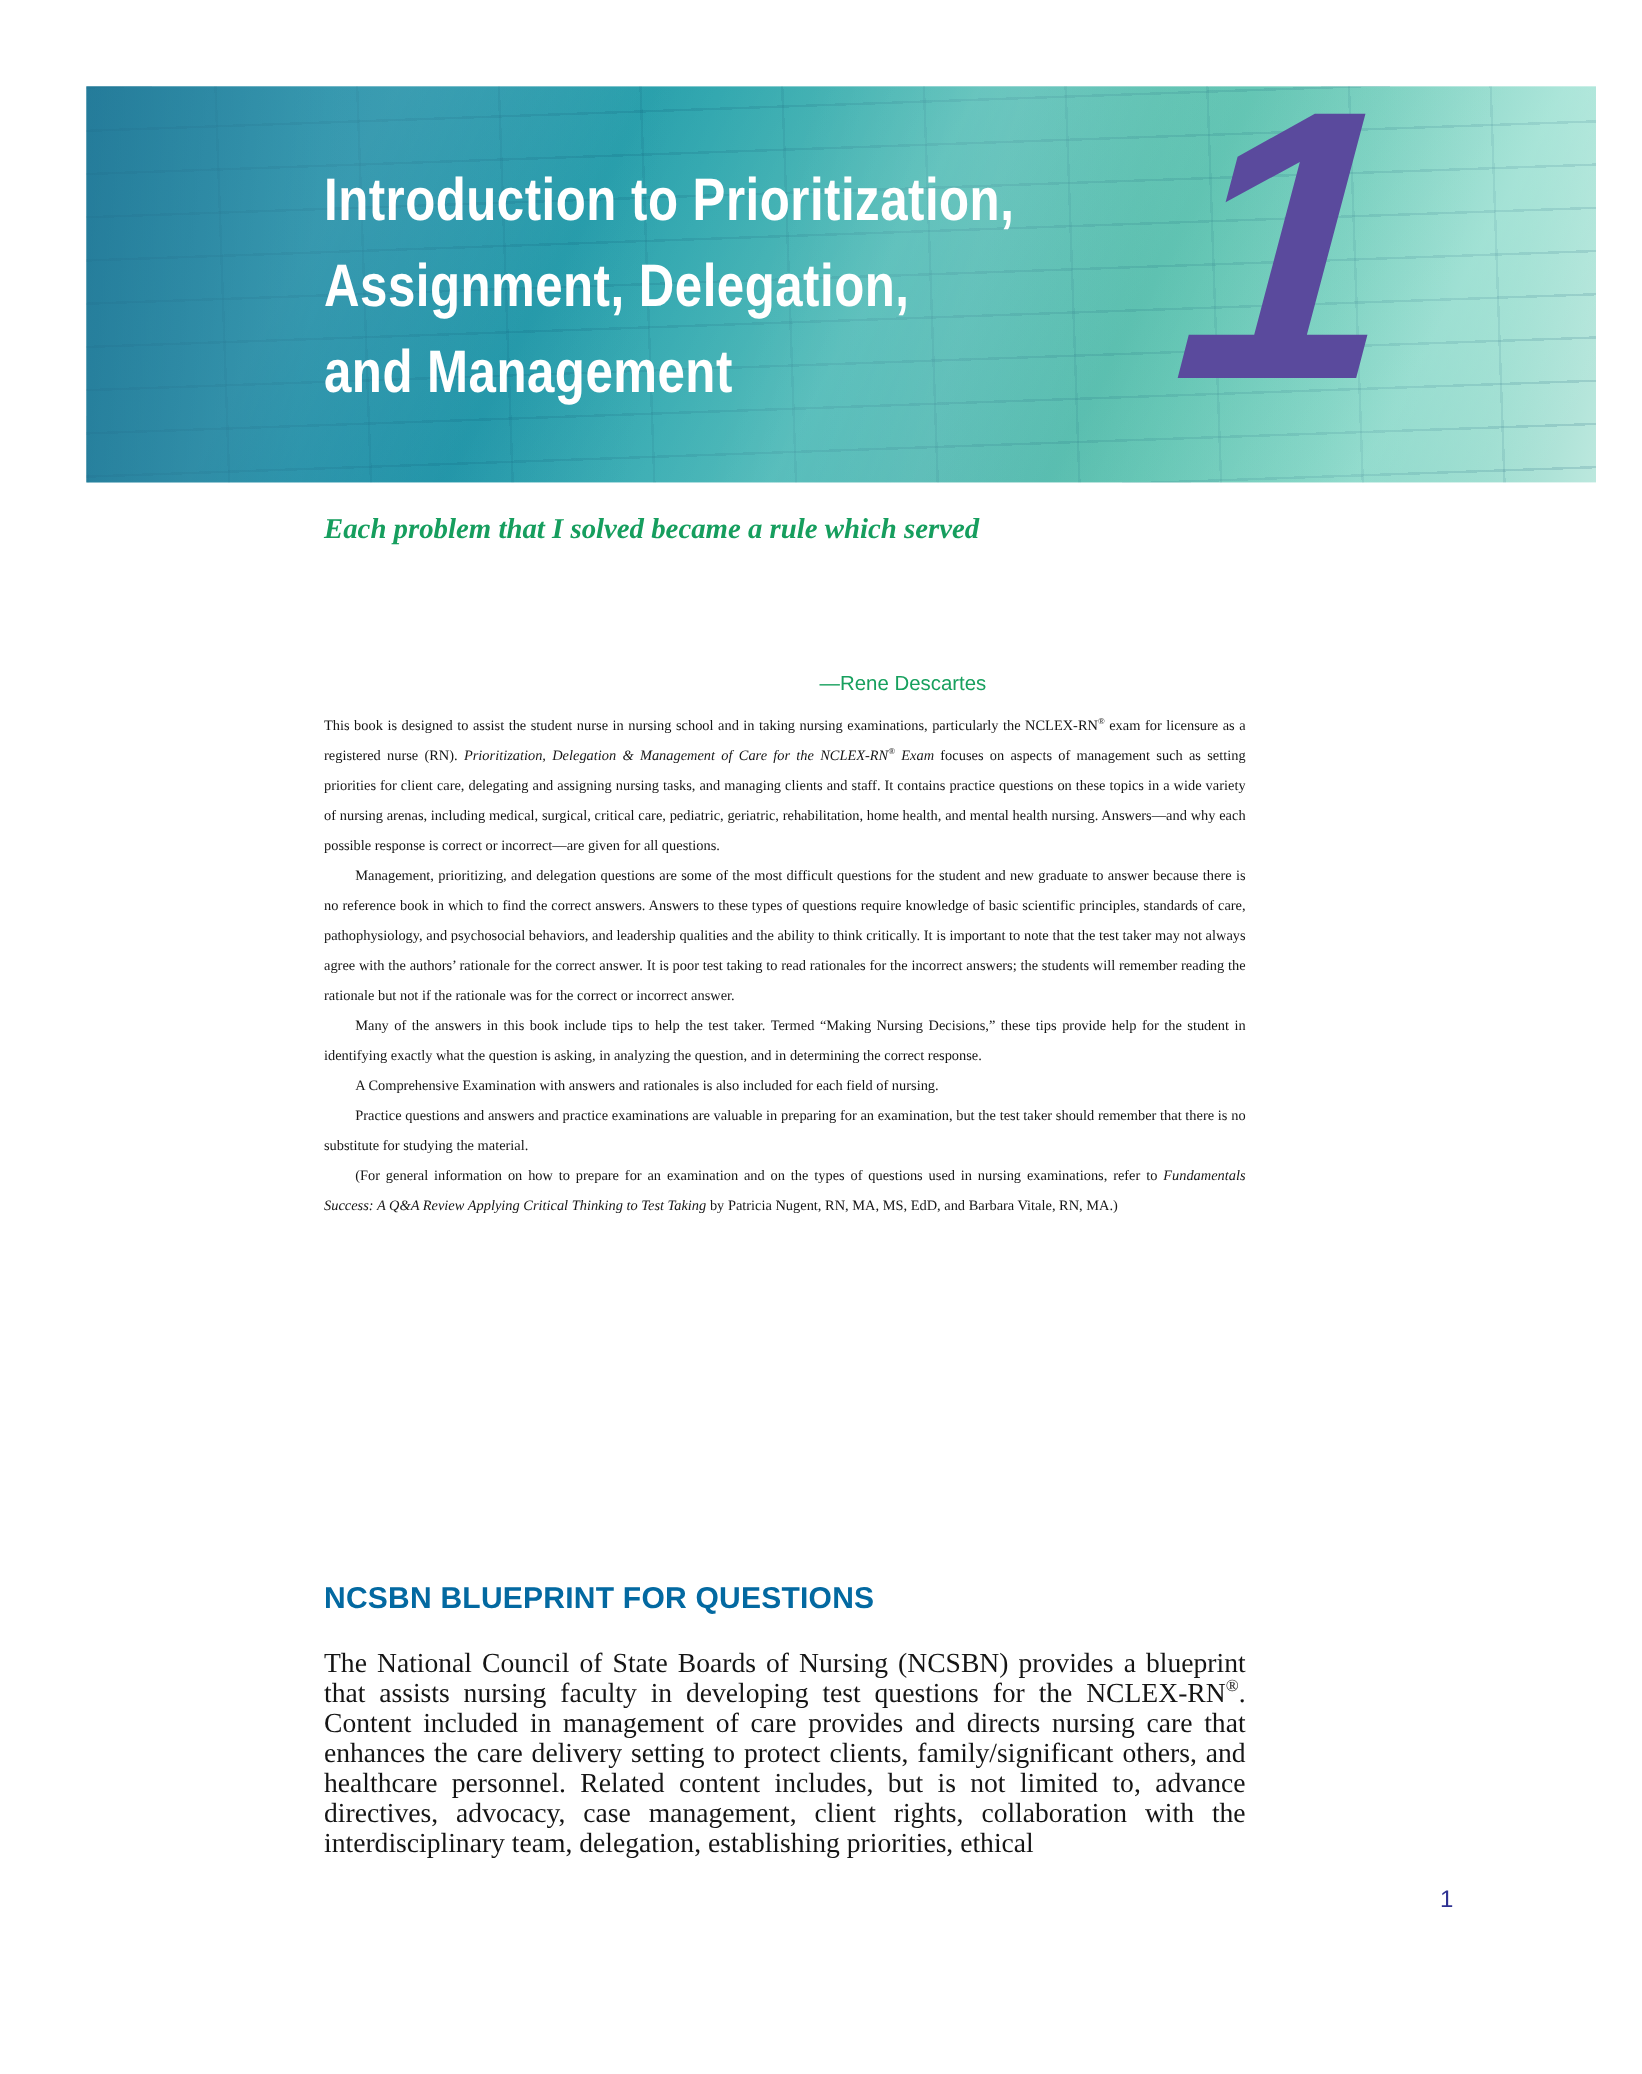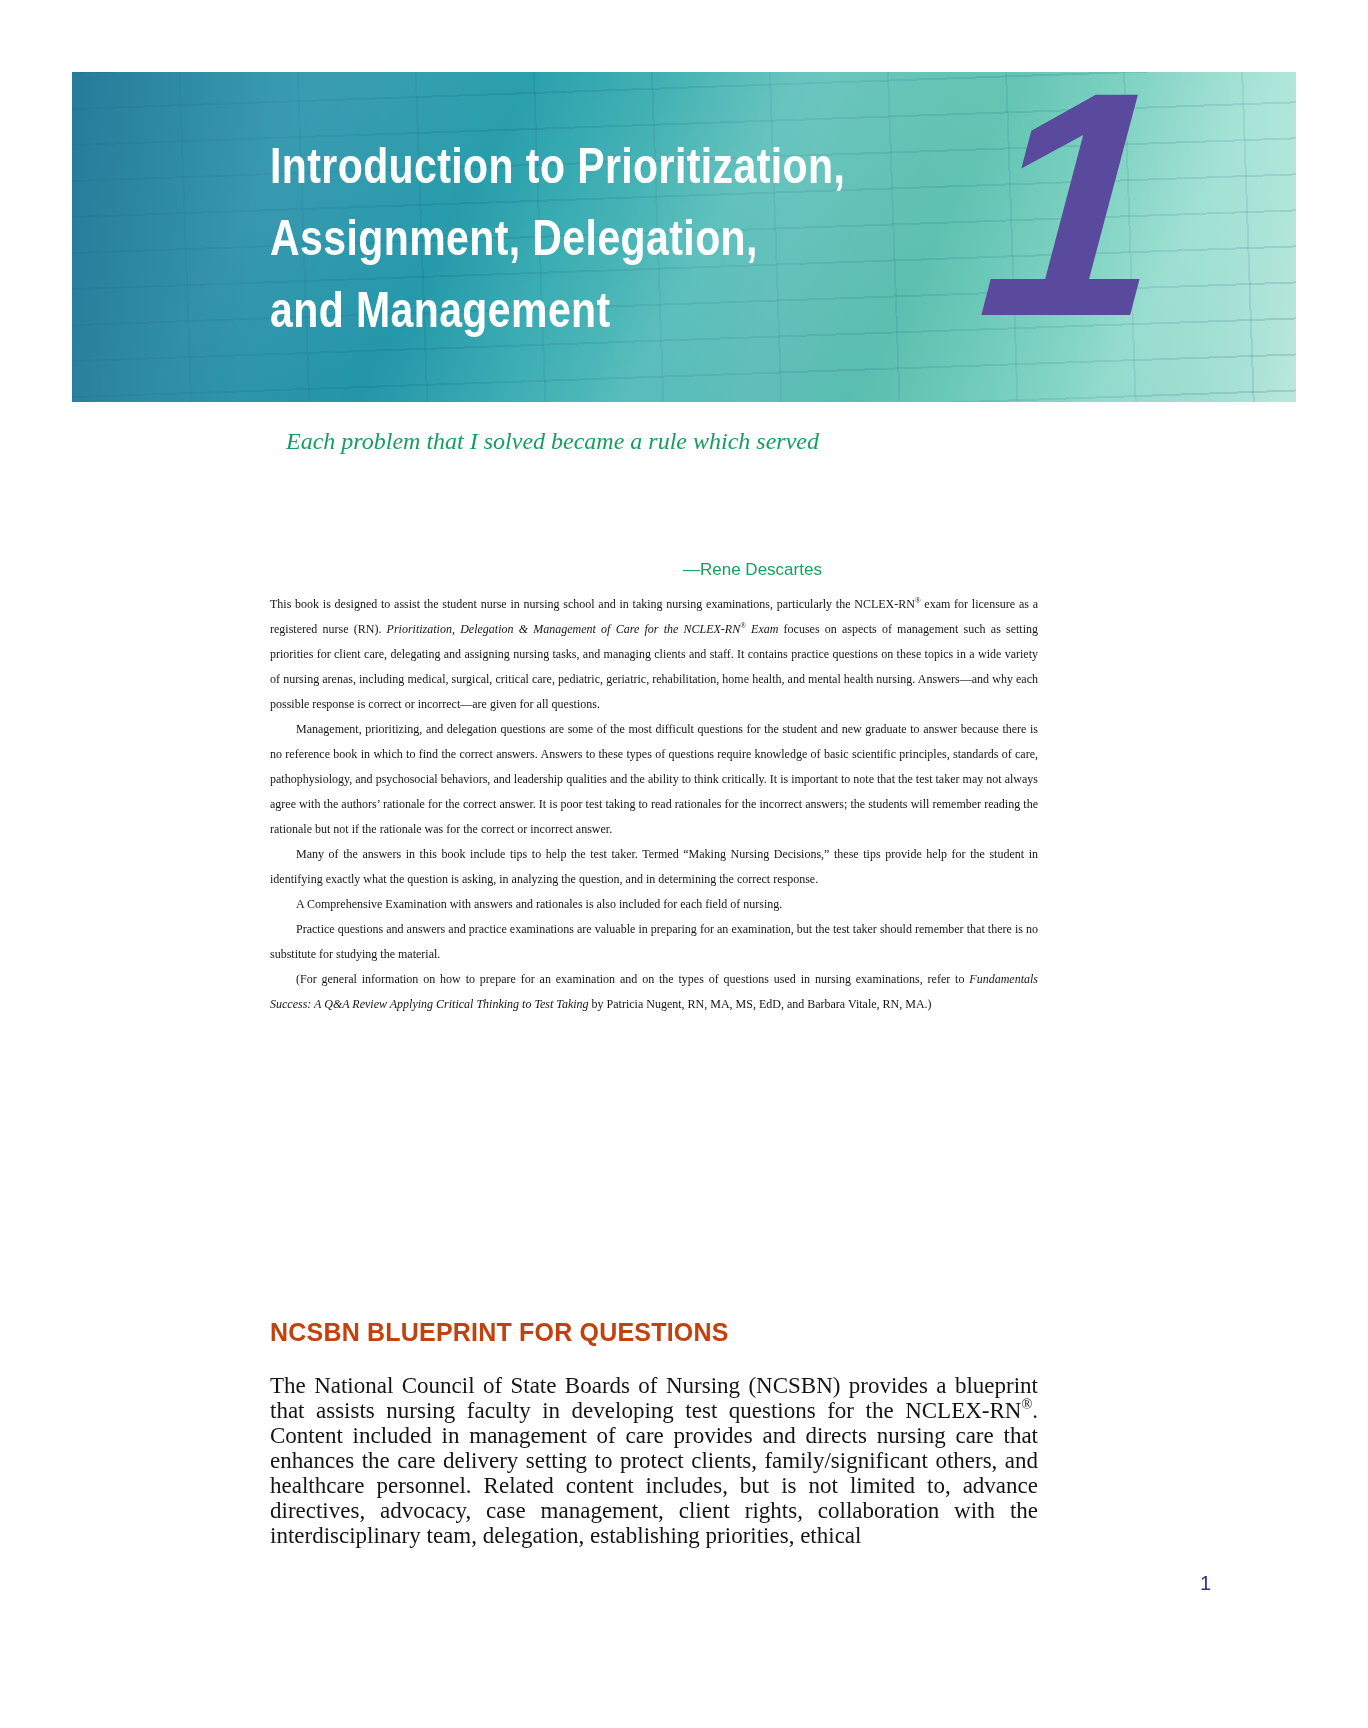--- a/index.html
+++ b/index.html
@@ -9,62 +9,63 @@
   }
   
   .banner{
     position:absolute;left:72px;top:72px;width:1224px;height:330px;overflow:hidden;
     background:
       linear-gradient(96deg, rgba(10,95,130,0.50) 0%, rgba(20,125,155,0.28) 16%, rgba(255,255,255,0) 38%),
       linear-gradient(118deg, rgba(255,255,255,0.16) 18%, rgba(255,255,255,0) 33%, rgba(190,255,238,0.22) 52%, rgba(255,255,255,0) 68%, rgba(210,255,244,0.25) 86%, rgba(255,255,255,0) 97%),
       repeating-linear-gradient(178deg, rgba(8,80,110,0.16) 0px, rgba(8,80,110,0.16) 2px, rgba(255,255,255,0) 2px, rgba(255,255,255,0) 36px),
       repeating-linear-gradient(88deg, rgba(8,80,110,0.12) 0px, rgba(8,80,110,0.12) 2px, rgba(255,255,255,0) 2px, rgba(255,255,255,0) 118px),
       linear-gradient(100deg, #1a85a4 0%, #2497ab 22%, #2da4ad 40%, #3dadaa 55%, #52b9ab 68%, #74cbbc 82%, #9cdccf 93%, #bce8de 100%);
+    padding-left: 34px;
   }
   .banner::after{ 
     content:"";position:absolute;left:0;top:0;right:0;bottom:0;
     background:linear-gradient(105deg, rgba(255,255,255,0) 45%, rgba(255,255,255,0.10) 58%, rgba(120,220,190,0.18) 72%, rgba(255,255,255,0) 88%);
   }
   .banner-title{
     position:absolute;left:198px;top:58px;z-index:2;
     font-family:"Liberation Sans", sans-serif;font-weight:bold;
     font-size:50px;line-height:72px;color:#ffffff;letter-spacing:0.5px;
     transform:scaleX(0.82);transform-origin:left top;white-space:nowrap;
   }
   .chapter-number{
     position:absolute;left:912px;top:-28px;z-index:2;
     font-family:"Liberation Sans", sans-serif;font-weight:900;font-style:italic;
     font-size:320px;line-height:320px;color:#5a4a9d;transform:skewX(-4deg);
   }
   
   .quote{
     position:absolute;left:270px;top:425px;width:640px;
-    font-family:"Liberation Serif", serif;font-style:italic;font-weight:normal;
-    font-size:24px;line-height:32px;color:#169e5e;margin-left:16px;
+    font-family:"Liberation Serif", serif;font-style:italic;font-weight:bold;
+    font-size:24px;line-height:32px;color:#169e5e;
   }
   .quote-attribution{
     position:absolute;left:683px;top:560px;
     font-family:"Liberation Sans", sans-serif;font-size:17px;color:#17a05e;
   }
   
   .body-text{
     position:absolute;left:270px;top:592px;width:768px;height:730px;overflow:hidden;
     font-family:"Liberation Serif", serif;font-size:12px;line-height:25px;
     text-align:justify;color:#151515;
   }
   .body-text p{margin:0;}
   .body-text p.indent{text-indent:26px;}
   .r-i{font-style:italic;}
   .r-sup{vertical-align:super;font-size:0.62em;line-height:0;}
   .r-isup{font-style:italic;vertical-align:super;font-size:0.62em;line-height:0;}
   
   .section{position:absolute;left:270px;top:1318px;width:768px;}
   .section-heading{
     margin:0 0 26px 0;font-family:"Liberation Sans", sans-serif;font-weight:bold;
-    font-size:25px;letter-spacing:0.2px;color:#c2410c;
+    font-size:25px;letter-spacing:0.2px;color:#0369a1;
   }
   .section .body-para{
     font-family:"Liberation Serif", serif;font-size:23px;line-height:25px;
     text-align:justify;color:#151515;margin:0;
   }
   
   .page-number{
     position:absolute;left:1200px;top:1572px;
     font-family:"Liberation Sans", sans-serif;font-size:20px;color:#2e3192;
   }

